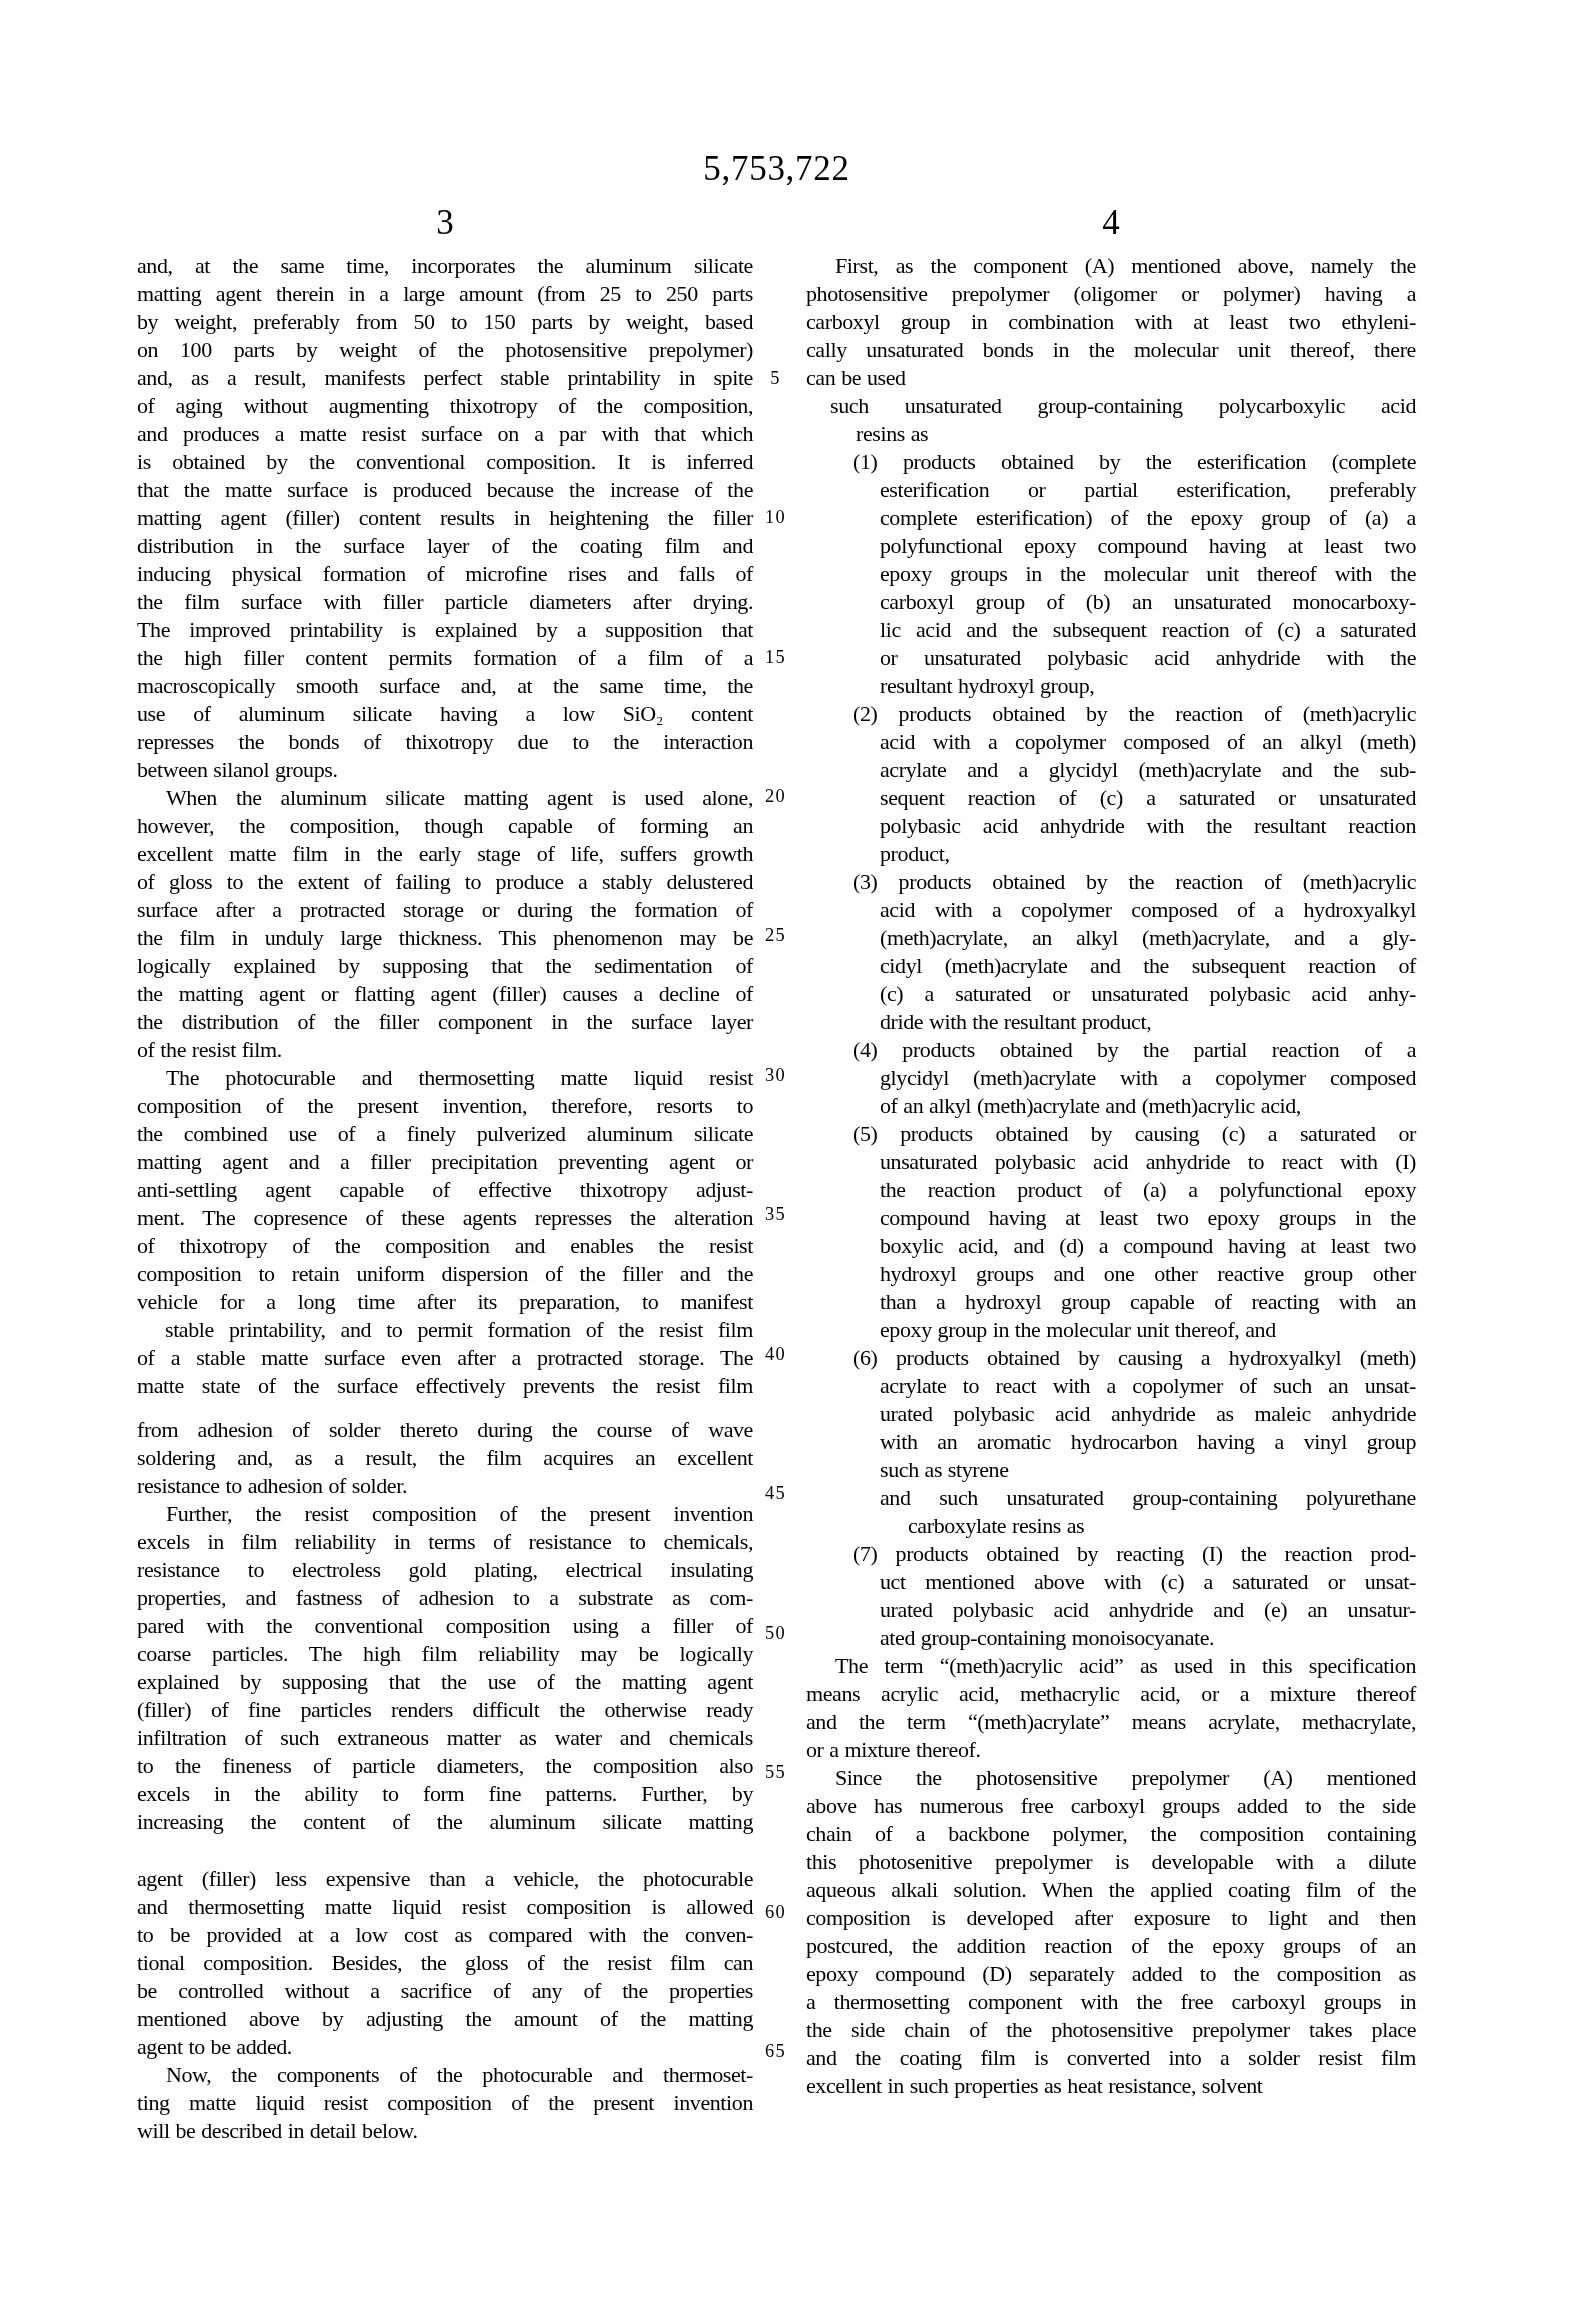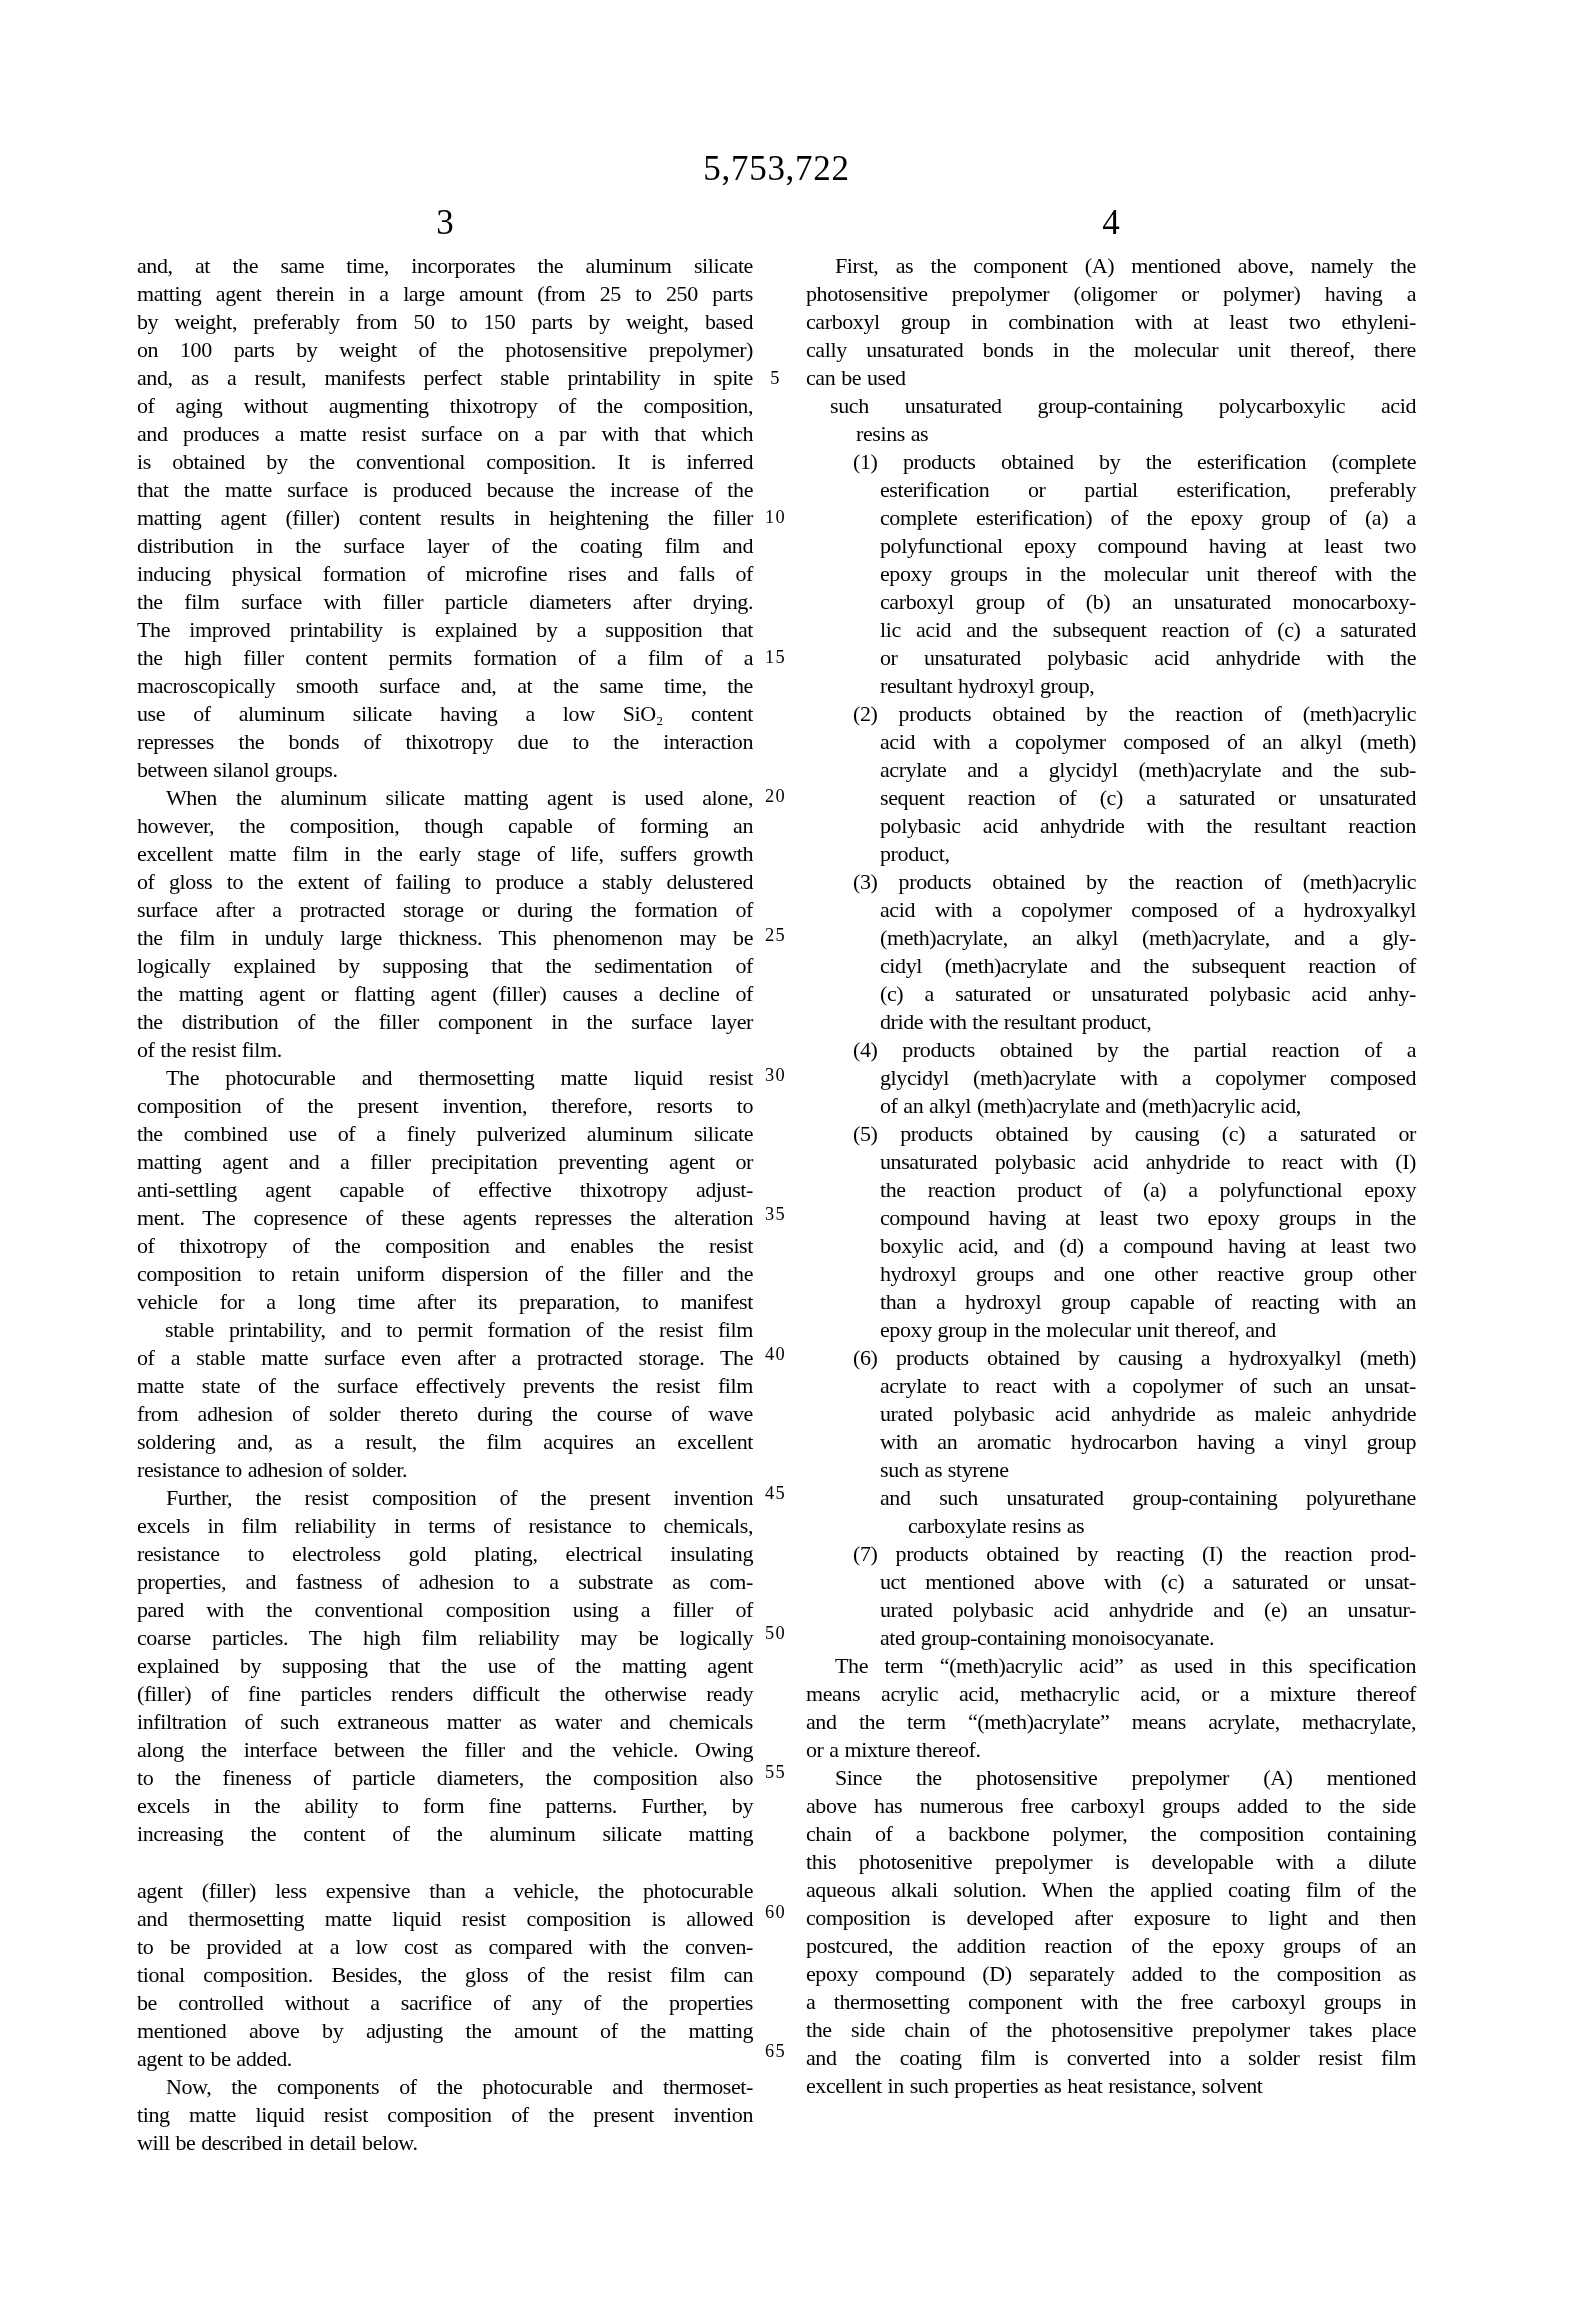--- a/index.html
+++ b/index.html
@@ -73,33 +73,32 @@
       <div class="line" style="padding-left: 0px;">the combined use of a finely pulverized aluminum silicate</div>
       <div class="line" style="padding-left: 0px;">matting agent and a filler precipitation preventing agent or</div>
       <div class="line" style="padding-left: 0px;">anti-settling agent capable of effective thixotropy adjust-</div>
       <div class="line" style="padding-left: 0px;">ment. The copresence of these agents represses the alteration</div>
       <div class="line" style="padding-left: 0px;">of thixotropy of the composition and enables the resist</div>
       <div class="line" style="padding-left: 0px;">composition to retain uniform dispersion of the filler and the</div>
       <div class="line" style="padding-left: 0px;">vehicle for a long time after its preparation, to manifest</div>
       <div class="line" style="padding-left: 0px; margin-left: 28px;">stable printability, and to permit formation of the resist film</div>
       <div class="line" style="padding-left: 0px;">of a stable matte surface even after a protracted storage. The</div>
       <div class="line" style="padding-left: 0px;">matte state of the surface effectively prevents the resist film</div>
-      <div class="line" style="padding-left: 0px;">from adhesion of solder thereto during the course of wave</div>
+      <div class="line" style="padding-left: 0px; margin-top: 16px;">from adhesion of solder thereto during the course of wave</div>
       <div class="line" style="padding-left: 0px;">soldering and, as a result, the film acquires an excellent</div>
       <div class="line last" style="padding-left: 0px;">resistance to adhesion of solder.</div>
       <div class="line" style="padding-left: 29px;">Further, the resist composition of the present invention</div>
       <div class="line" style="padding-left: 0px;">excels in film reliability in terms of resistance to chemicals,</div>
       <div class="line" style="padding-left: 0px;">resistance to electroless gold plating, electrical insulating</div>
       <div class="line" style="padding-left: 0px;">properties, and fastness of adhesion to a substrate as com-</div>
       <div class="line" style="padding-left: 0px;">pared with the conventional composition using a filler of</div>
       <div class="line" style="padding-left: 0px;">coarse particles. The high film reliability may be logically</div>
       <div class="line" style="padding-left: 0px;">explained by supposing that the use of the matting agent</div>
       <div class="line" style="padding-left: 0px;">(filler) of fine particles renders difficult the otherwise ready</div>
       <div class="line" style="padding-left: 0px;">infiltration of such extraneous matter as water and chemicals</div>
-      <div class="line" style="padding-left: 0px;">along the interface between the filler and the vehicle. Owing</div>
       <div class="line" style="padding-left: 0px;">to the fineness of particle diameters, the composition also</div>
       <div class="line" style="padding-left: 0px;">excels in the ability to form fine patterns. Further, by</div>
       <div class="line" style="padding-left: 0px;">increasing the content of the aluminum silicate matting</div>
       <div class="line" style="padding-left: 0px; margin-top: 29px;">agent (filler) less expensive than a vehicle, the photocurable</div>
       <div class="line" style="padding-left: 0px;">and thermosetting matte liquid resist composition is allowed</div>
       <div class="line" style="padding-left: 0px;">to be provided at a low cost as compared with the conven-</div>
       <div class="line" style="padding-left: 0px;">tional composition. Besides, the gloss of the resist film can</div>
       <div class="line" style="padding-left: 0px;">be controlled without a sacrifice of any of the properties</div>
       <div class="line" style="padding-left: 0px;">mentioned above by adjusting the amount of the matting</div>
       <div class="line last" style="padding-left: 0px;">agent to be added.</div>

